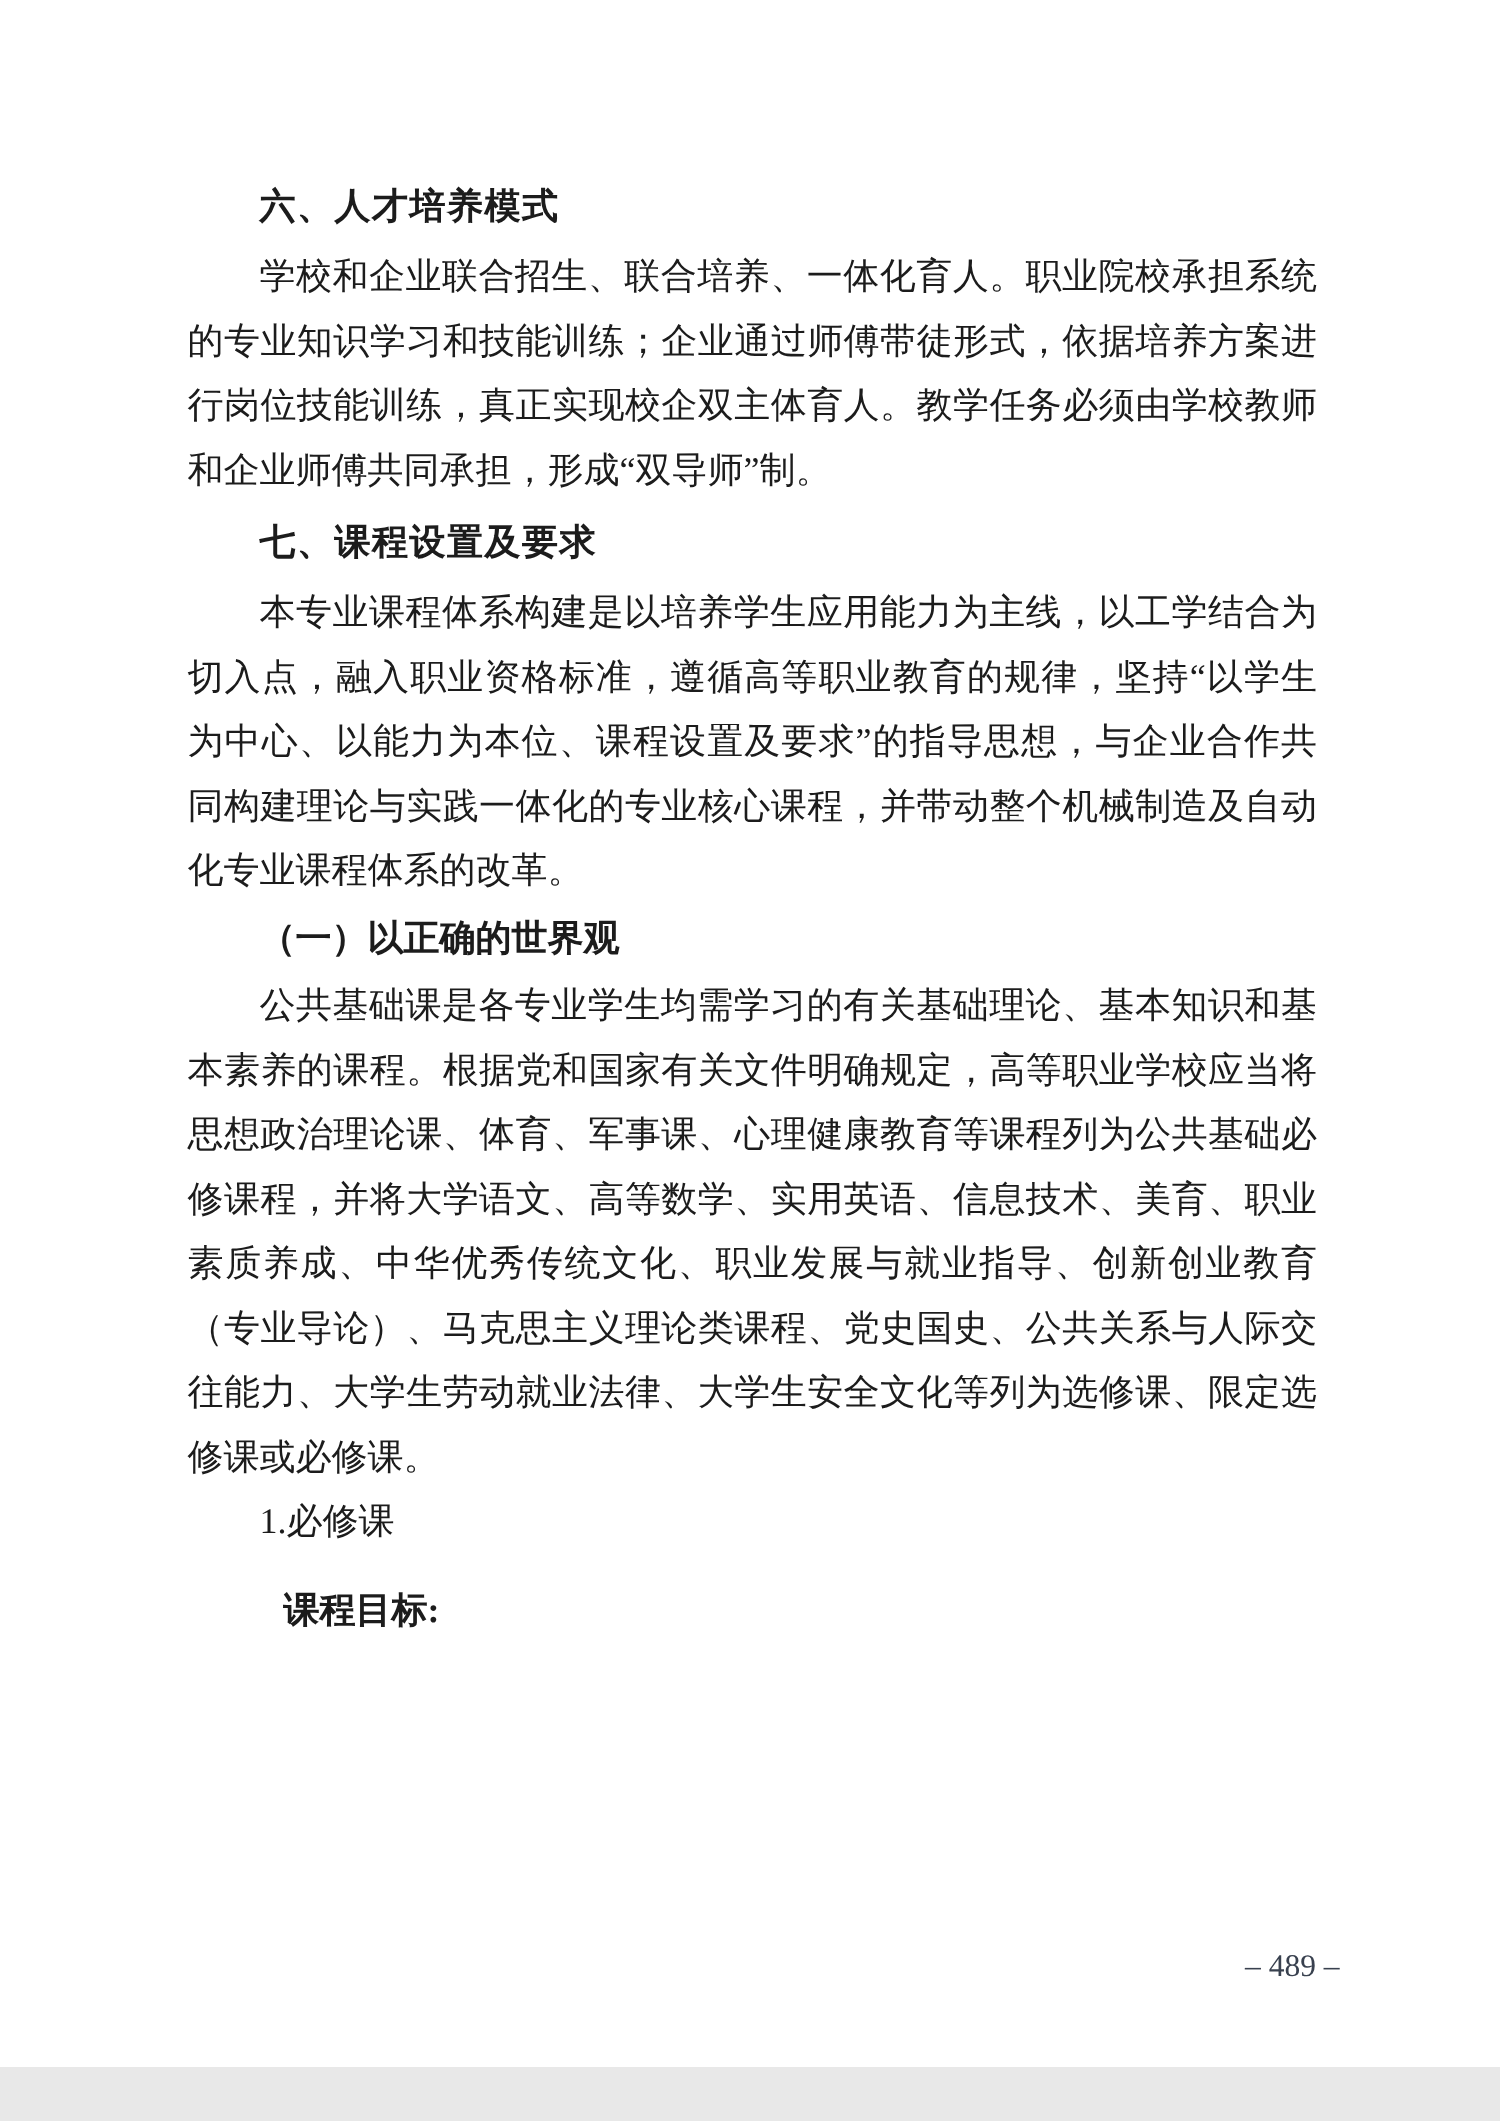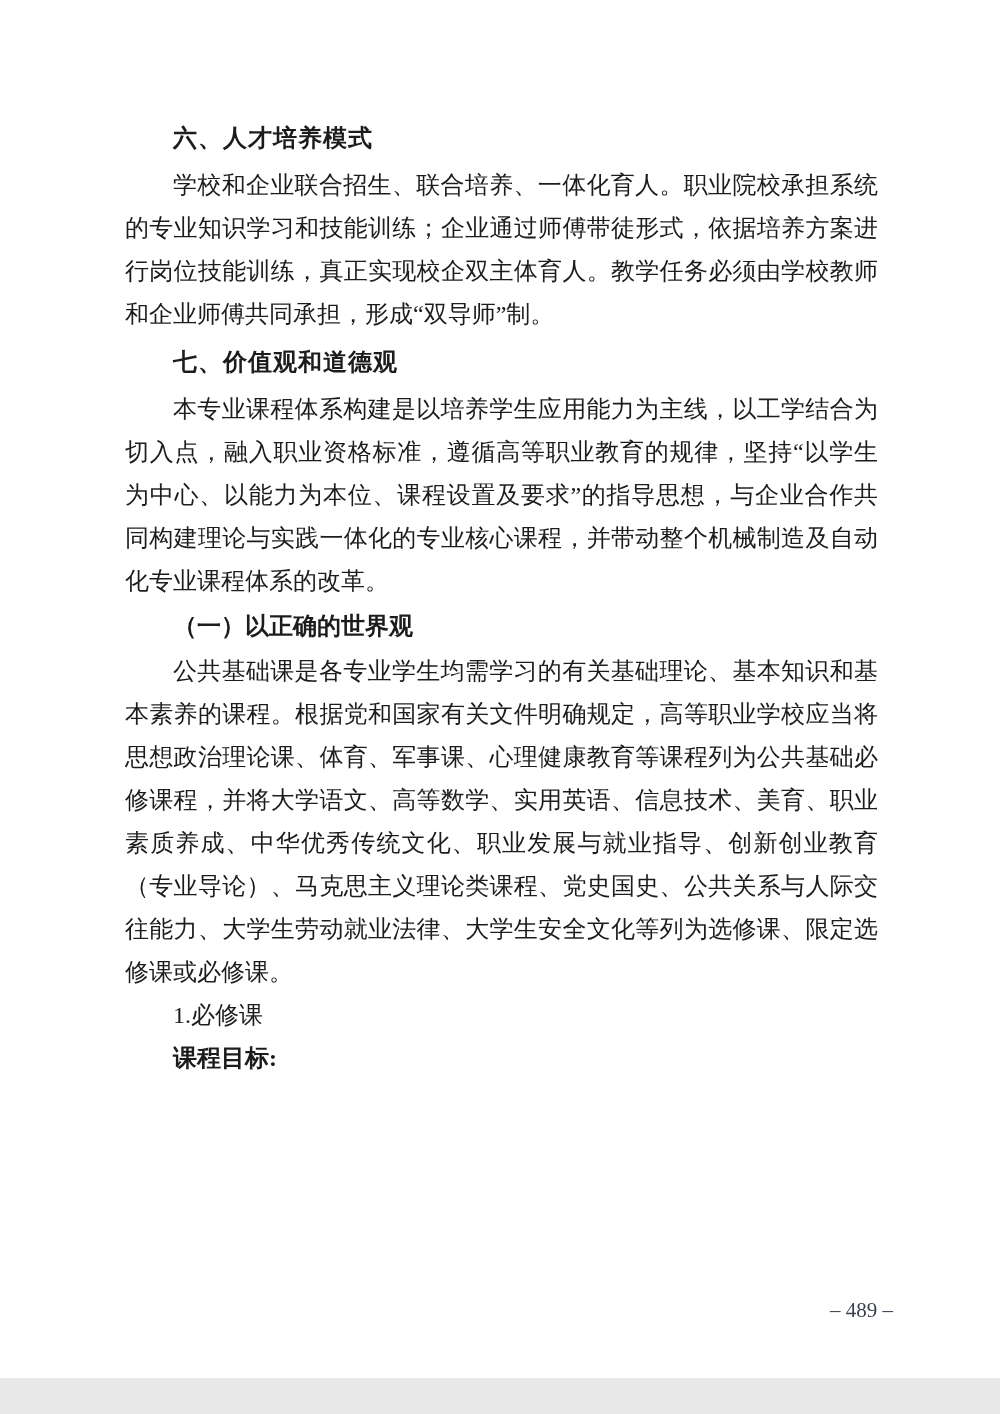--- a/index.html
+++ b/index.html
@@ -53,21 +53,21 @@
     font-size: 24px;
     line-height: 43px;
     text-indent: 2em;
     margin: 0;
   }
   .label-bold {
     font-size: 24px;
     line-height: 43px;
     font-weight: bold;
     text-indent: 2em;
-    margin: 0;
+    margin: 16px;
   }
   .page-number {
     position: absolute;
     top: 1297px;
     right: 138px;
     font-size: 21px;
     line-height: 26px;
     color: #39414f;
     font-family: "Liberation Serif", "DejaVu Serif", serif;
     text-align: right;
@@ -76,21 +76,21 @@
 </head>
 <body>
 
 <div class="page">
   <div class="content">
 
     <h2 class="heading-hei">六、人才培养模式</h2>
 
     <p class="para">学校和企业联合招生、联合培养、一体化育人。职业院校承担系统的专业知识学习和技能训练；企业通过师傅带徒形式，依据培养方案进行岗位技能训练，真正实现校企双主体育人。教学任务必须由学校教师和企业师傅共同承担，形成“双导师”制。</p>
 
-    <h2 class="heading-hei">七、价值观和道德观</h2>
+    <h2 class="heading-hei">七、课程设置及要求</h2>
 
     <p class="para">本专业课程体系构建是以培养学生应用能力为主线，以工学结合为切入点，融入职业资格标准，遵循高等职业教育的规律，坚持“以学生为中心、以能力为本位、课程设置及要求”的指导思想，与企业合作共同构建理论与实践一体化的专业核心课程，并带动整个机械制造及自动化专业课程体系的改革。</p>
 
     <h3 class="heading-sub">（一）以正确的世界观</h3>
 
     <p class="para">公共基础课是各专业学生均需学习的有关基础理论、基本知识和基本素养的课程。根据党和国家有关文件明确规定，高等职业学校应当将思想政治理论课、体育、军事课、心理健康教育等课程列为公共基础必修课程，并将大学语文、高等数学、实用英语、信息技术、美育、职业素质养成、中华优秀传统文化、职业发展与就业指导、创新创业教育（专业导论）、马克思主义理论类课程、党史国史、公共关系与人际交往能力、大学生劳动就业法律、大学生安全文化等列为选修课、限定选修课或必修课。</p>
 
     <p class="line-plain">1.必修课</p>
 
 

